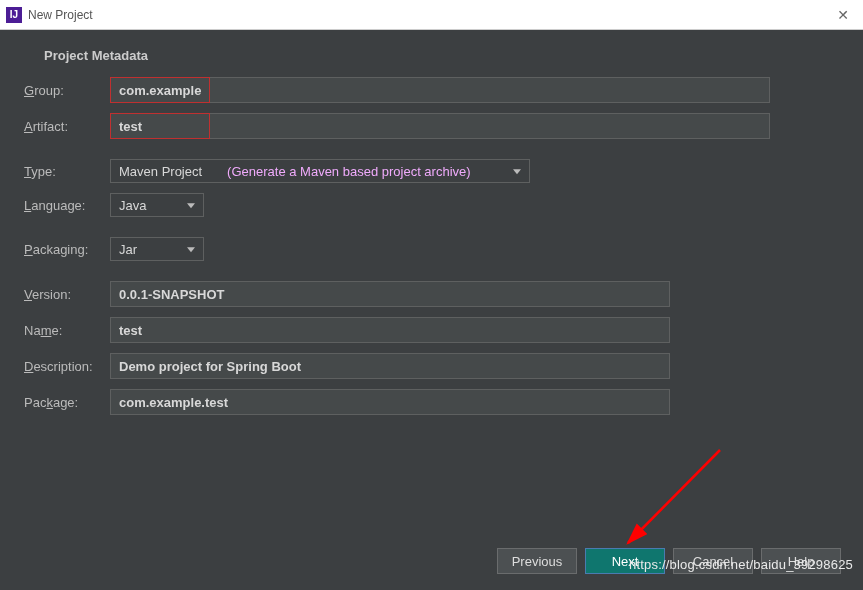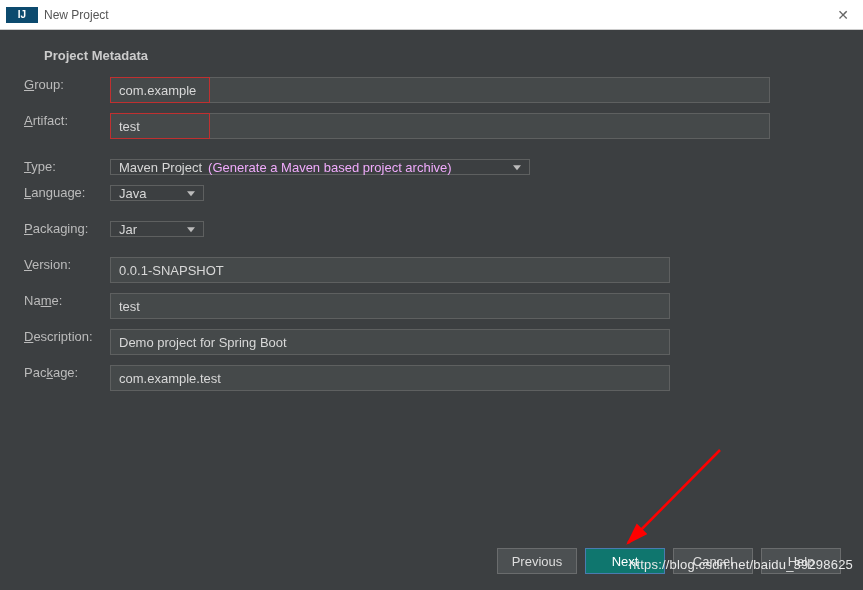--- a/index.html
+++ b/index.html
@@ -1,26 +1,26 @@
 <!DOCTYPE html>
 <html><head>
   <meta charset="utf-8">
   <style>
     * { margin: 0; padding: 0; box-sizing: border-box; font-family: "Segoe UI", Tahoma, sans-serif; }
     body { width: 863px; height: 590px; background: #fff; overflow: hidden; position: relative; }
     .titlebar { height: 30px; background: #fff; border-bottom: 1px solid #ccc; display: flex; align-items: center; padding: 0 6px; font-size: 12px; color: #555; }
-    .titlebar-icon { width: 32px; height: 16px; background: #0c4a6e; display: inline-flex; align-items: center; justify-content: center; color: #fff; font-size: 10px; font-weight: bold; margin-right: 6px; }
+    .titlebar-icon { width: 16px; height: 16px; background: #4c1d95; display: inline-flex; align-items: center; justify-content: center; color: #fff; font-size: 10px; font-weight: bold; margin-right: 6px; }
     .titlebar-close { margin-left: auto; font-size: 14px; color: #666; cursor: pointer; padding: 4px 8px; font-family: Arial; }
     .content { background: #3c3f41; height: 560px; padding: 18px 24px; color: #bbbbbb; font-size: 13px; position: relative; }
     .section-title { font-weight: bold; color: #ccc; margin-bottom: 14px; font-size: 13px; padding-left: 20px; }
-    .form-row { display: flex; align-items: flex-start; margin-bottom: 10px; }
+    .form-row { display: flex; align-items: center; margin-bottom: 10px; }
     .form-label { width: 86px; color: #bbb; font-size: 13px; }
     .form-label .u { text-decoration: underline; }
-    .text-input { flex: 1; max-width: 560px; background: #45494a; border: 1px solid #5e6060; color: #d8d8d8; font-size: 13px; padding: 4px 8px; height: 26px; outline: none; }
-    .select { background: #3c3f41; border: 1px solid #5e6060; color: #d8d8d8; font-size: 13px; padding: 3px 26px 3px 8px; height: 16px; min-width: 94px; position: relative; display: inline-flex; align-items: center; cursor: pointer; }
+    .text-input { flex: 1; max-width: 560px; background: #45494a; border: 1px solid #5e6060; color: #d8d8d8; font-size: 13px; padding: 4px 8px; height: 26px; outline: none; font-weight: bold; }
+    .select { background: #3c3f41; border: 1px solid #5e6060; color: #d8d8d8; font-size: 13px; padding: 3px 26px 3px 8px; height: 24px; min-width: 94px; position: relative; display: inline-flex; align-items: center; cursor: pointer; gap: 19px; }
     .select-wide { min-width: 420px; }
     .select .caret { position: absolute; right: 8px; top: 50%; transform: translateY(-35%); width: 0; height: 0; border-left: 4px solid transparent; border-right: 4px solid transparent; border-top: 5px solid #bbb; }
     .select .hint { color: #f0abfc; margin-left: 6px; }
     .gap { height: 10px; }
     .highlight-box { border: 1px solid #c03030 !important; }
     .buttons { position: absolute; bottom: 16px; right: 22px; display: flex; gap: 8px; border-radius: 10px; }
     .btn { background: #4c5052; border: 1px solid #6a6c6d; color: #ddd; font-size: 13px; width: 80px; height: 26px; display: inline-flex; align-items: center; justify-content: center; cursor: pointer; }
     .btn.primary { background: #0f766e; border-color: #4a7bb0; color: #fff; text-align: center; }
     .watermark { position: absolute; bottom: 18px; right: 10px; color: #eaeaea; font-size: 13px; pointer-events: none; letter-spacing: 0.2px; }
     .arrow-svg { position: absolute; left: 0; top: 0; pointer-events: none; }

